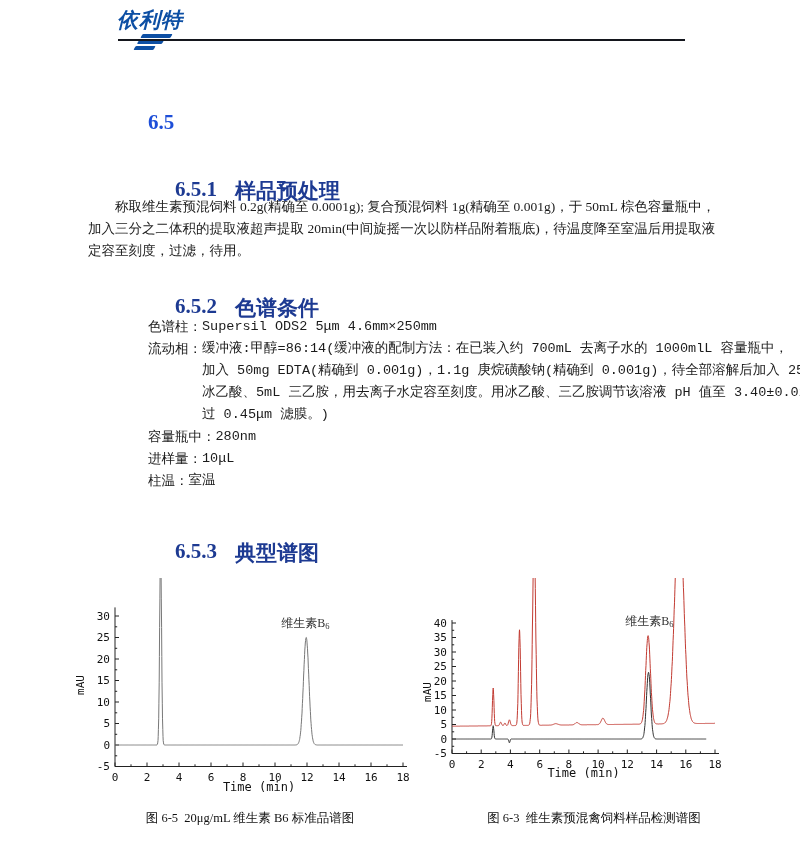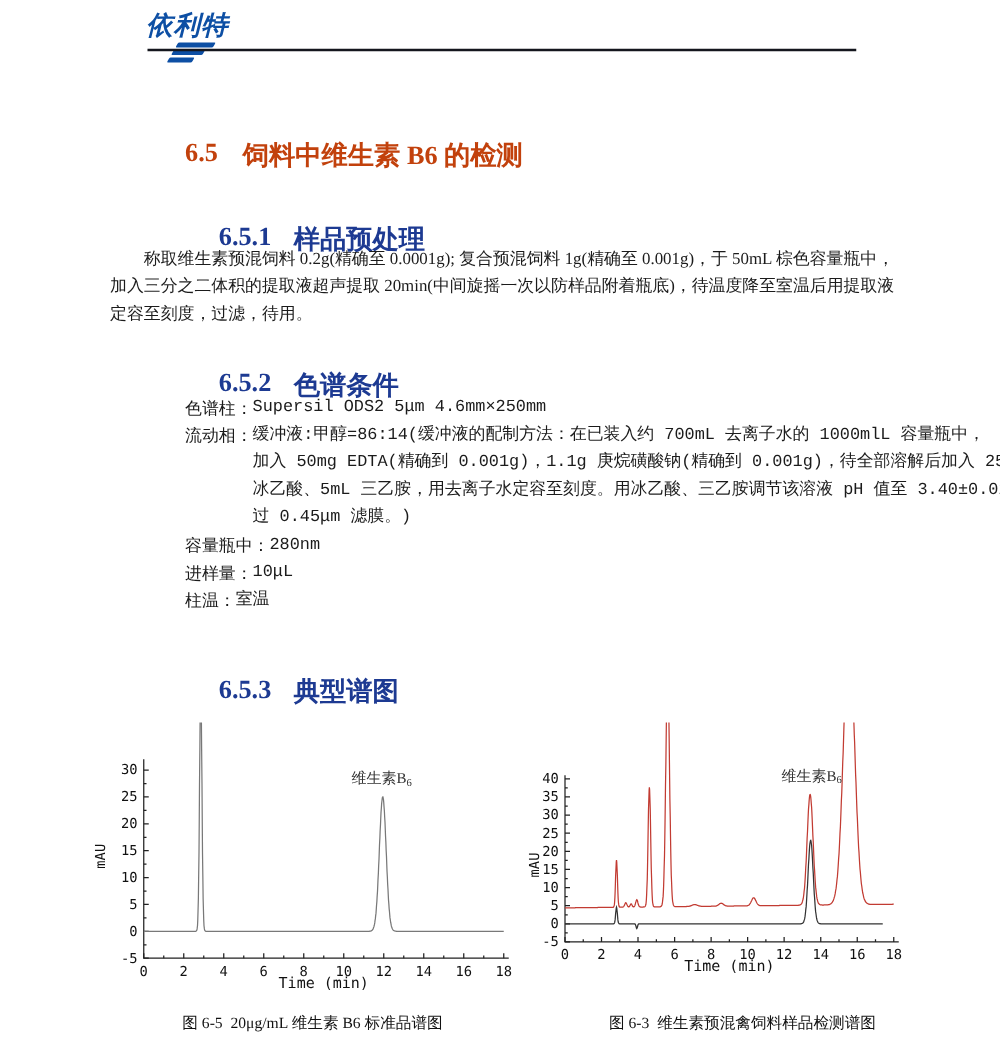--- a/index.html
+++ b/index.html
@@ -11,21 +11,21 @@
   
   .logo{left:117px;top:6px;display:flex;align-items:center;flex-direction:column;}
   .logo-text{font-size:21px;font-weight:bold;font-style:italic;color:#0d4fa4;letter-spacing:1px;}
   .logo-stripes{display:inline-flex;flex-direction:column;gap:2px;transform:skewX(-30deg);margin-left:5px;}
   .logo-stripes i{display:block;height:4px;background:#0d4fa4;border-radius:1px;}
   .logo-stripes i:nth-child(1){width:30px;}
   .logo-stripes i:nth-child(2){width:25px;}
   .logo-stripes i:nth-child(3){width:20px;}
   .header-rule{left:118px;top:39px;width:567px;height:2px;background:#14161d;}
   
-  h1.sec{left:148px;top:110px;margin:0;font-size:21px;font-weight:bold;color:#c2410c;display:flex;gap:20px;}
+  h1.sec{left:148px;top:110px;margin:0;font-size:21px;font-weight:bold;color:#1d4ed8;display:flex;gap:20px;}
   h2.sub{margin:0;font-size:21px;font-weight:bold;color:#1d3a92;display:flex;gap:18px;}
   .s1{left:175px;top:177px;} .s2{left:175px;top:294px;} .s3{left:175px;top:539px;}
   
   .para{left:88px;top:196px;margin:0;font-size:13.5px;line-height:22px;white-space:pre;text-indent:2em;}
   .cond{left:148px;top:316px;font-size:13.5px;line-height:22px;}
   .cond-row{display:flex;}
   .cond-label{white-space:pre;text-align:right;}
   .cond-text{white-space:pre;font-family:Liberation Mono, monospace;}
   
   .fig{margin:0;padding:0;}
@@ -46,21 +46,20 @@
     <span class="logo-stripes">
         <i></i>
         <i></i>
         <i></i>
       </span>
   </div>
   <div class="abs header-rule"></div>
 
   <h1 class="abs sec">
     <span>6.5</span>
-    <span>饲料中维生素 B6 的检测</span>
   </h1>
 
   <h2 class="abs sub s1">
     <span>6.5.1</span>
     <span>样品预处理</span>
   </h2>
 
   <p class="abs para">称取维生素预混饲料 0.2g(精确至 0.0001g); 复合预混饲料 1g(精确至 0.001g)，于 50mL 棕色容量瓶中，
 加入三分之二体积的提取液超声提取 20min(中间旋摇一次以防样品附着瓶底)，待温度降至室温后用提取液
 定容至刻度，过滤，待用。</p>

